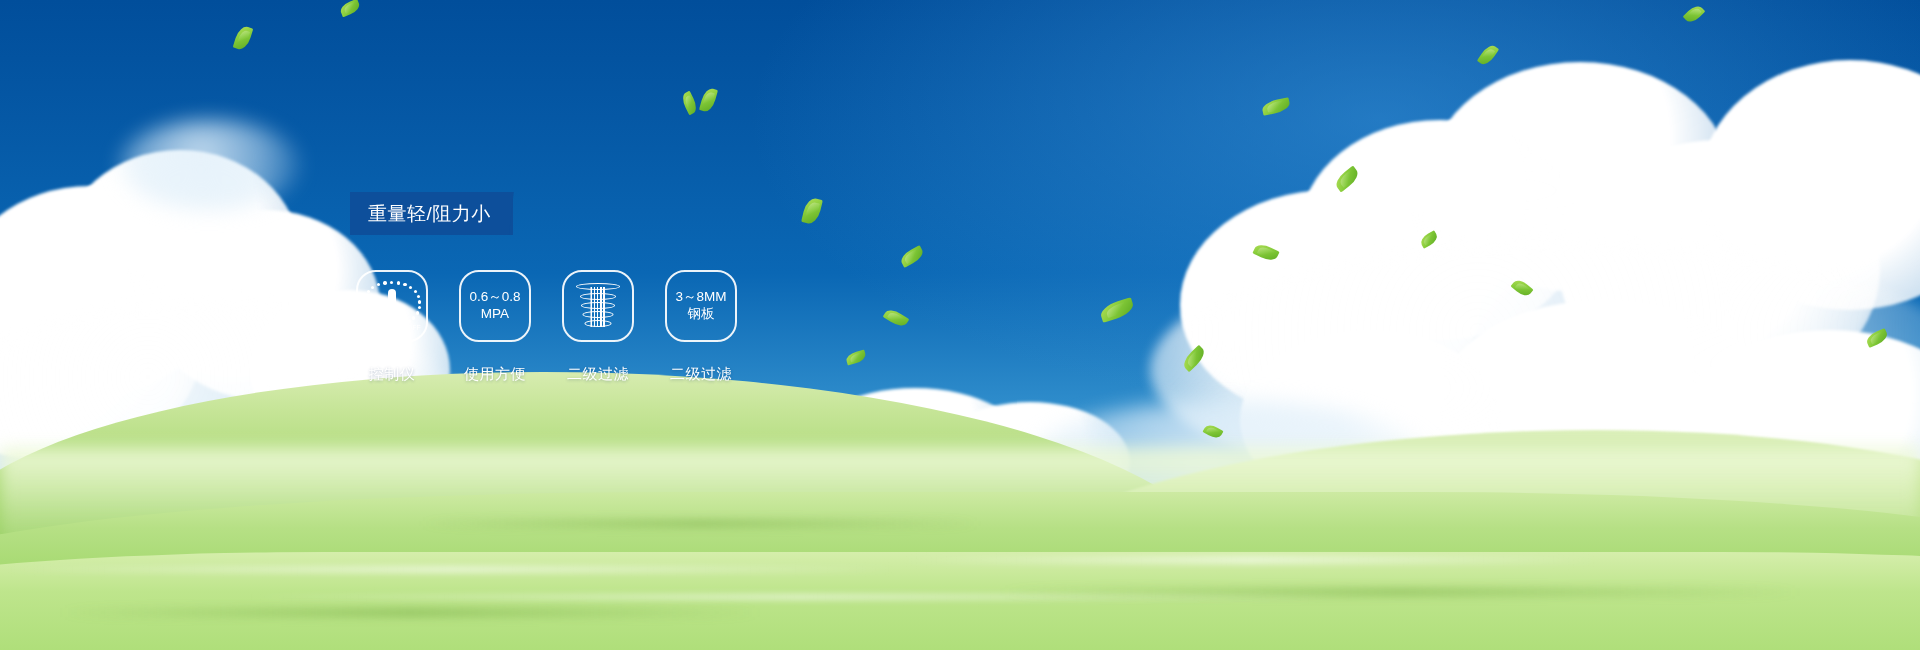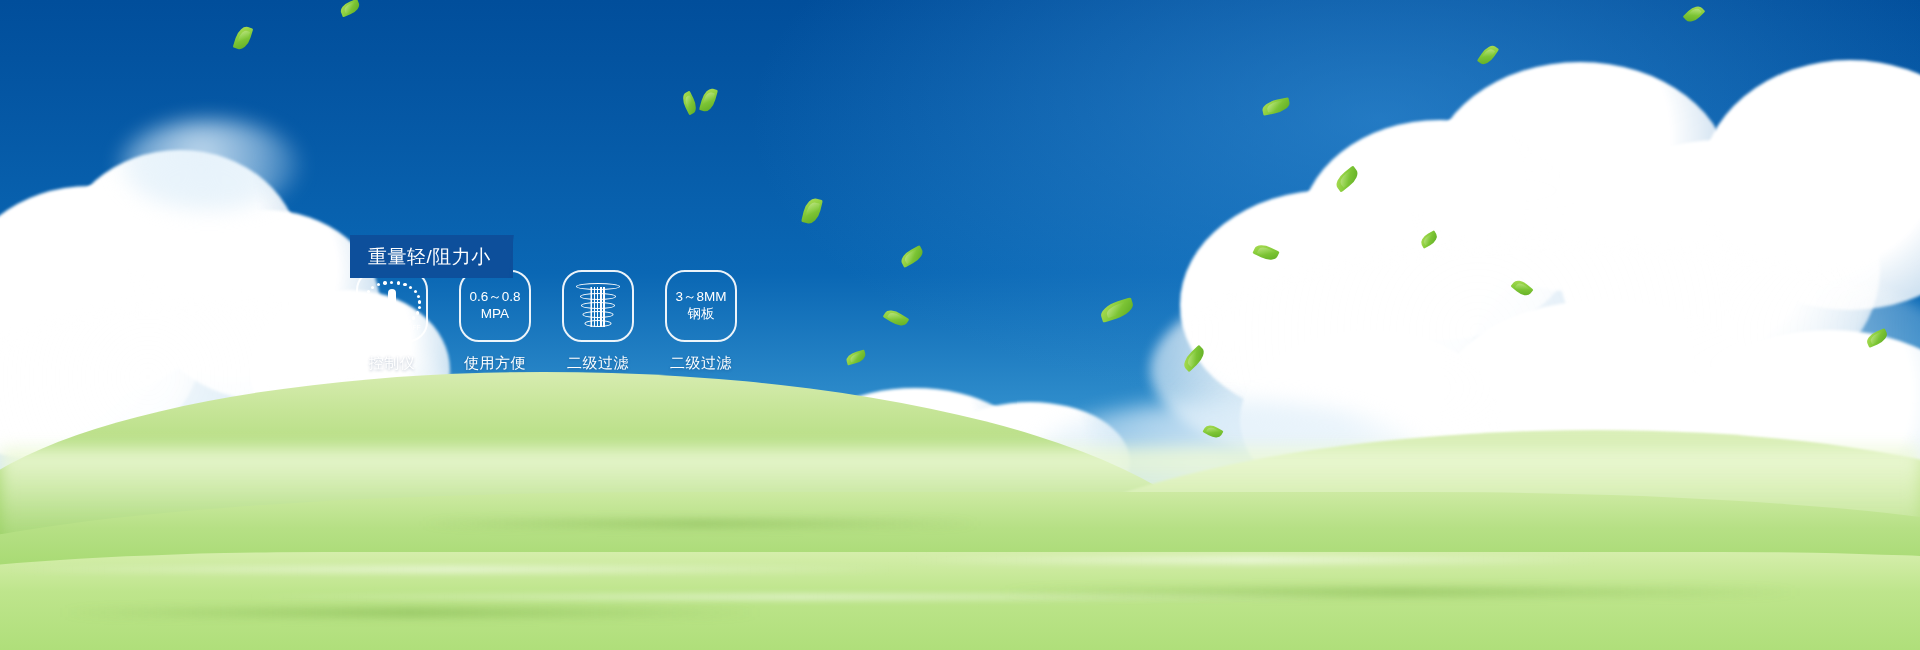--- a/index.html
+++ b/index.html
@@ -117,21 +117,20 @@
 
   
   .title-leaf { position:absolute; }
 
   
   .tags {
     position:absolute;
     left:350px; top:192px;
     display:flex;
     height:43px;
-    margin-top:43px;
   }
   .tag {
     display:flex; align-items:center; justify-content:center;
     font-size:19px;
     letter-spacing:.5px;
     white-space:nowrap;
   }
   .tag-primary {
     background:#0d4f9b;
     color:#ffffff;
@@ -176,21 +175,21 @@
     overflow:hidden;
   }
   .fbox-text {
     font-size:13.5px;
     line-height:1.25;
     letter-spacing:0;
     white-space:nowrap;
     text-align:center;
   }
   .flabel {
-    margin-top:12px;
+    margin-top:23px;
     font-size:15px;
     color:#ffffff;
     letter-spacing:.5px;
     white-space:nowrap;
     text-shadow:0 1px 3px rgba(0,40,90,.3);
   }
 
   
   .gauge { position:relative; width:54px; height:52px; }
   .gauge .needle {

